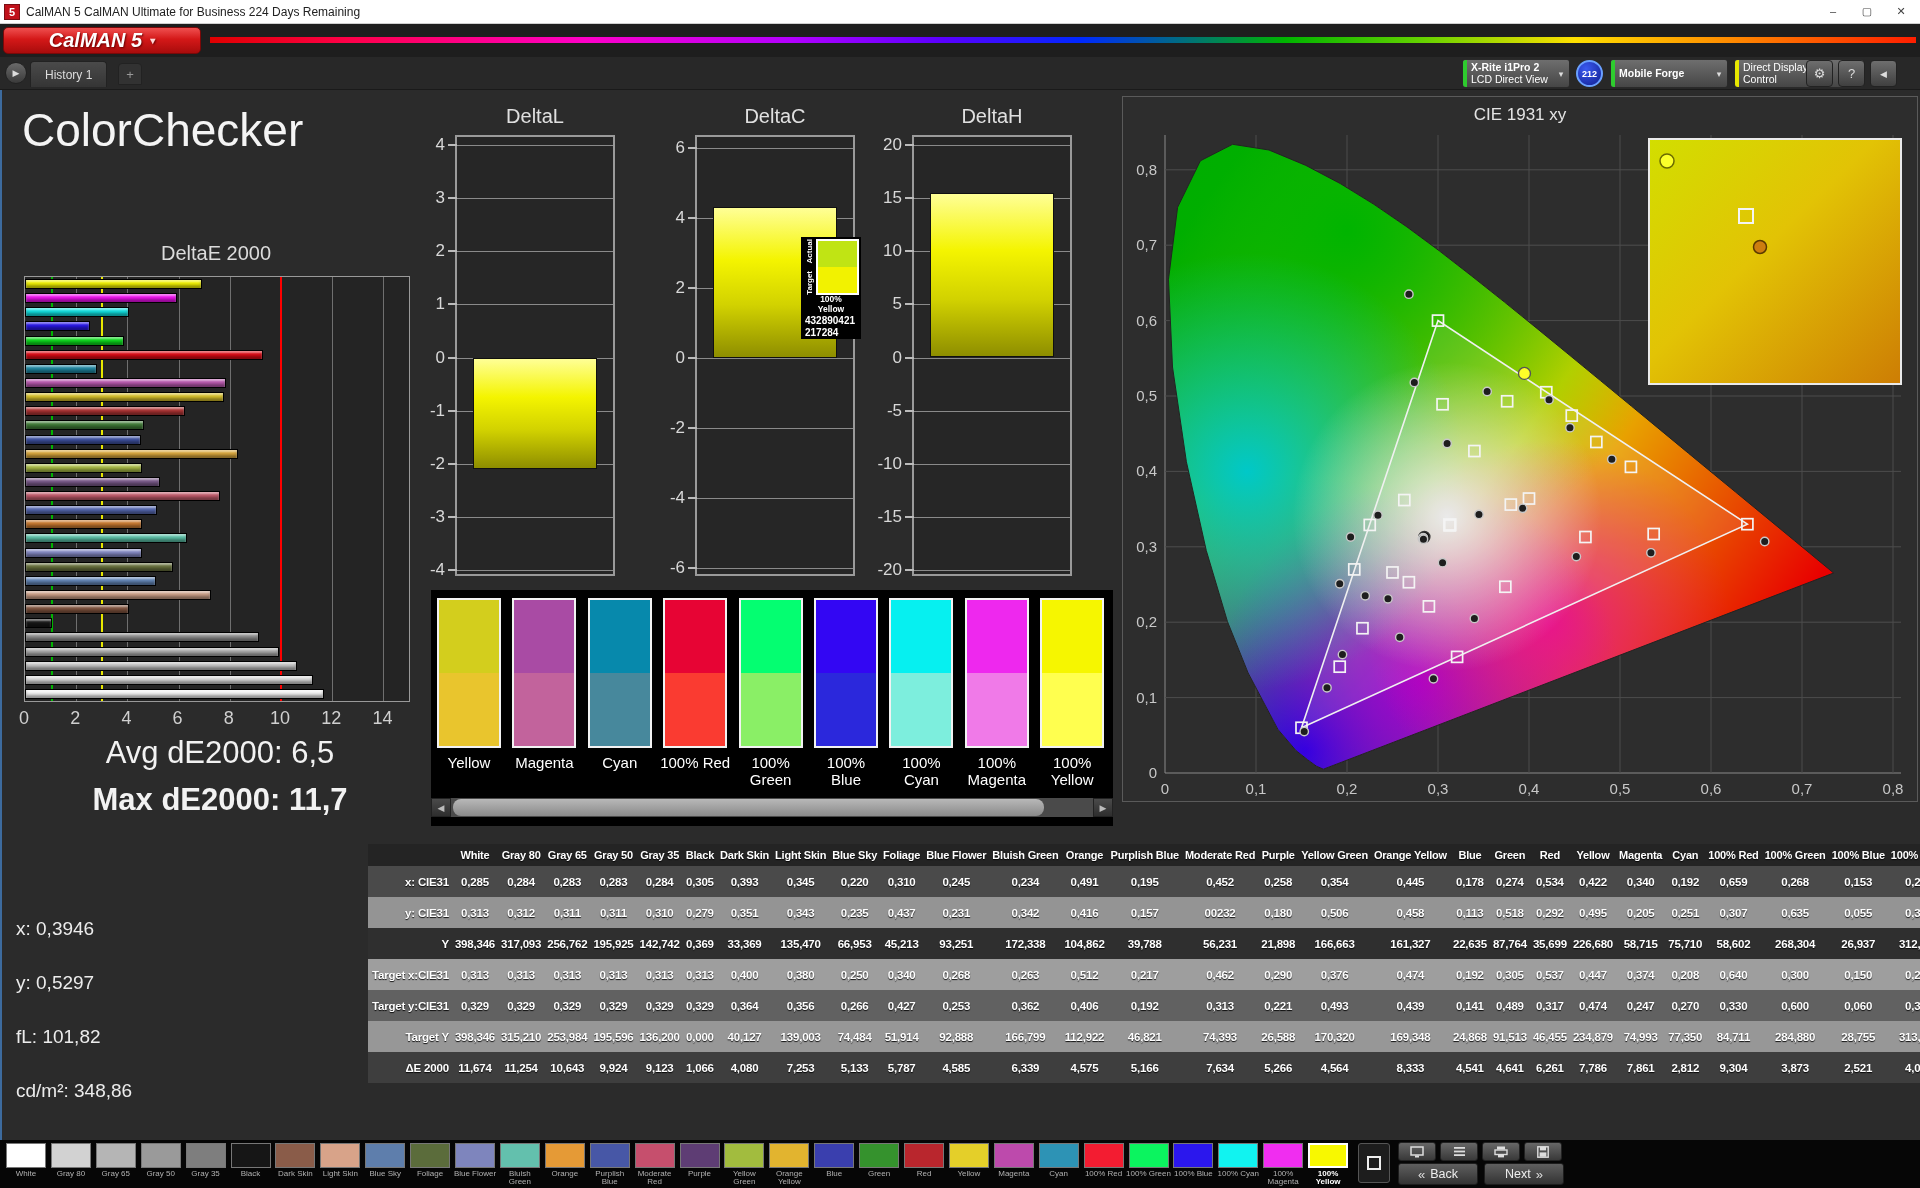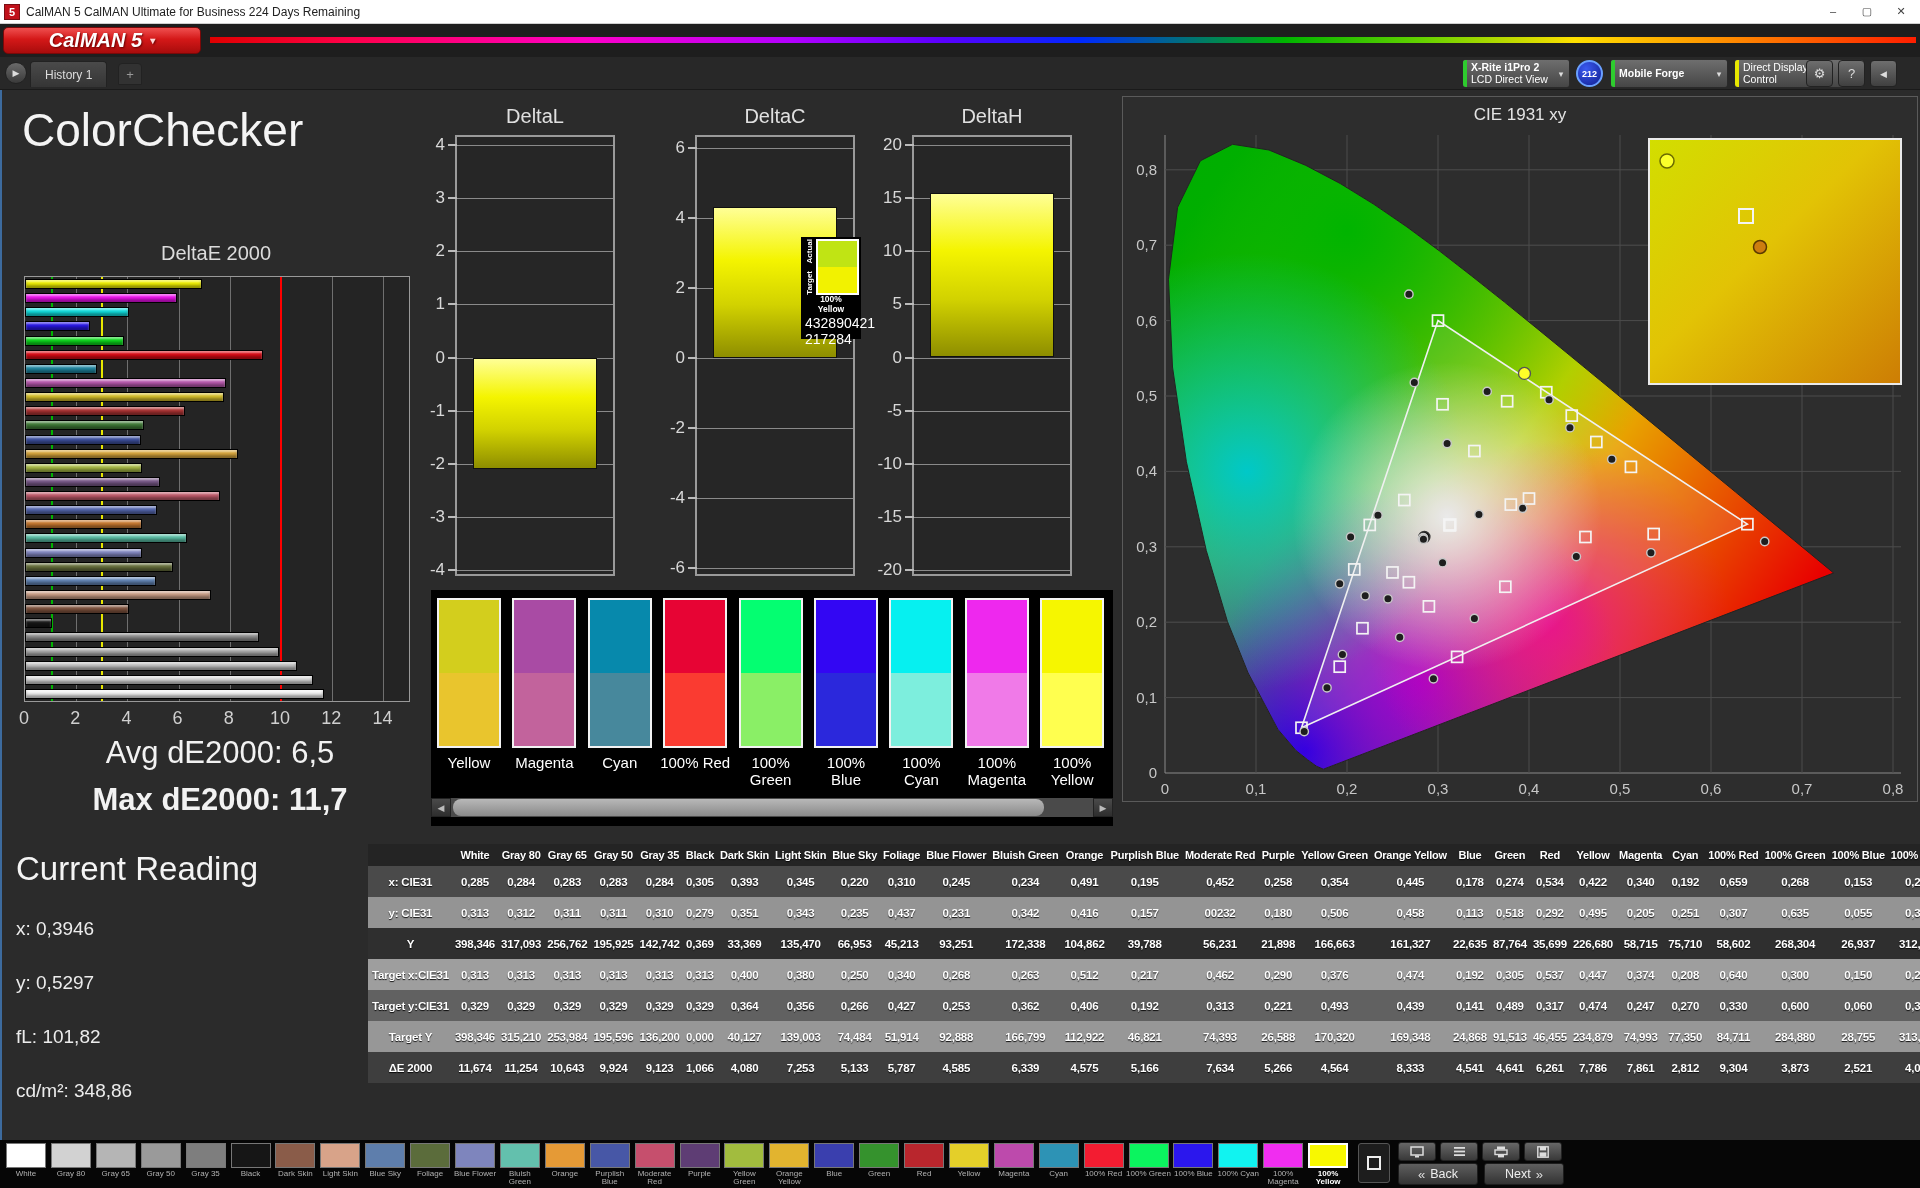--- a/index.html
+++ b/index.html
@@ -86,21 +86,21 @@
 
 
 .tooltip { position:absolute; left:801px; top:237px; width:60px; height:102px; background:#000;
   color:#fff; z-index:5; padding:2px; }
 .tt-top { display:flex; height:56px; }
 .tt-rot { width:13px; display:flex; flex-direction:column; justify-content:space-between; align-items:center; }
 .tt-rot span { writing-mode:vertical-rl; transform:rotate(180deg); font-size:8px; font-weight:bold; line-height:1; }
 .tt-sw { flex:1; border:2px solid #fff; display:flex; flex-direction:column; }
 .tt-sw div { flex:1; }
 .tt-name { text-align:center; font-size:8.5px; font-weight:bold; line-height:1.15; }
-.tt-code { text-align:left; font-size:14px; font-weight:normal; line-height:1.2; padding-left:2px; }
+.tt-code { text-align:left; font-size:10px; font-weight:bold; line-height:1.2; padding-left:2px; }
 
 
 #swatch-panel { position:absolute; left:431px; top:590px; width:682px; height:236px; background:#000; }
 .swatch { position:absolute; top:8px; width:64px; height:150px; border:2px solid #f2f2f2; }
 .swatch .half { height:50%; }
 .swatch-label { position:absolute; top:164px; width:72px; text-align:center; font-size:15px;
   color:#fff; line-height:1.15; }
 .scrollbar { position:absolute; left:0px; top:208px; width:682px; height:19px; background:#3a3a3a; display:flex; }
 .sb-btn { width:20px; height:19px; background:linear-gradient(180deg,#4a4a4a,#2e2e2e); color:#bbb;
   font-size:9px; display:flex; align-items:center; justify-content:center; border:1px solid #222; }
@@ -117,21 +117,21 @@
   background:rgba(12,12,12,0.82); border-radius:4px; display:flex; align-items:center; justify-content:center;
   font-size:20px; color:#f2f2f2; }
 
 
 #table-wrap { position:absolute; left:368px; top:844px; width:1552px; height:286px; overflow:hidden; }
 table.data { border-collapse:collapse; width:100%; table-layout:auto; }
 table.data th, table.data td { white-space:nowrap; font-size:11.5px; font-weight:bold; color:#fff;
   padding:2px 3px; letter-spacing:-0.2px; text-shadow:0 1px 1px rgba(0,0,0,0.9); }
 table.data thead th { background:#242424; font-size:11px; height:22px; text-align:center; }
 table.data td { text-align:center; height:31px; }
-table.data .rowlab { text-align:center; font-size:11.5px; padding-left:4px; }
+table.data .rowlab { text-align:right; font-size:11.5px; padding-left:4px; }
 
 
 .bottomstrip { position:absolute; left:0; top:1140px; width:1920px; height:48px; background:#060606; }
 .patch { position:absolute; top:3px; width:40px; height:25px; border:1px solid #777; }
 .patch.selected { border:2px solid #ffffff; }
 .patch-label { position:absolute; top:30px; width:46px; text-align:center; font-size:8px;
   color:#b2b2b2; line-height:1.05; }
 .patch-label.selected { color:#ffffff; font-weight:bold; }
 .stop-btn { position:absolute; left:1358px; top:3px; width:32px; height:40px; background:#1d1d1d;
   border:1px solid #555; border-radius:3px; display:flex; align-items:center; justify-content:center; }
@@ -260,21 +260,20 @@
       <span style="left: 51.2px;">2</span>
       <span style="left: 102.4px;">4</span>
       <span style="left: 153.6px;">6</span>
       <span style="left: 204.8px;">8</span>
       <span style="left: 256px;">10</span>
       <span style="left: 307.2px;">12</span>
       <span style="left: 358.4px;">14</span>
     </div>
   <div class="avg-line">Avg dE2000: 6,5</div>
   <div class="max-line">Max dE2000: 11,7</div>
-  <div class="reading-title">Current Reading</div>
   <div class="reading" style="top:918px;">x: 0,3946</div>
   <div class="reading" style="top:972px;">y: 0,5297</div>
   <div class="reading" style="top:1026px;">fL: 101,82</div>
   <div class="reading" style="top:1080px;">cd/m²: 348,86</div>
 
   <div id="deltaL-anchor"></div>
   <div id="deltaC-anchor"></div>
   <div id="deltaH-anchor"></div>
 
   <div class="tooltip">

